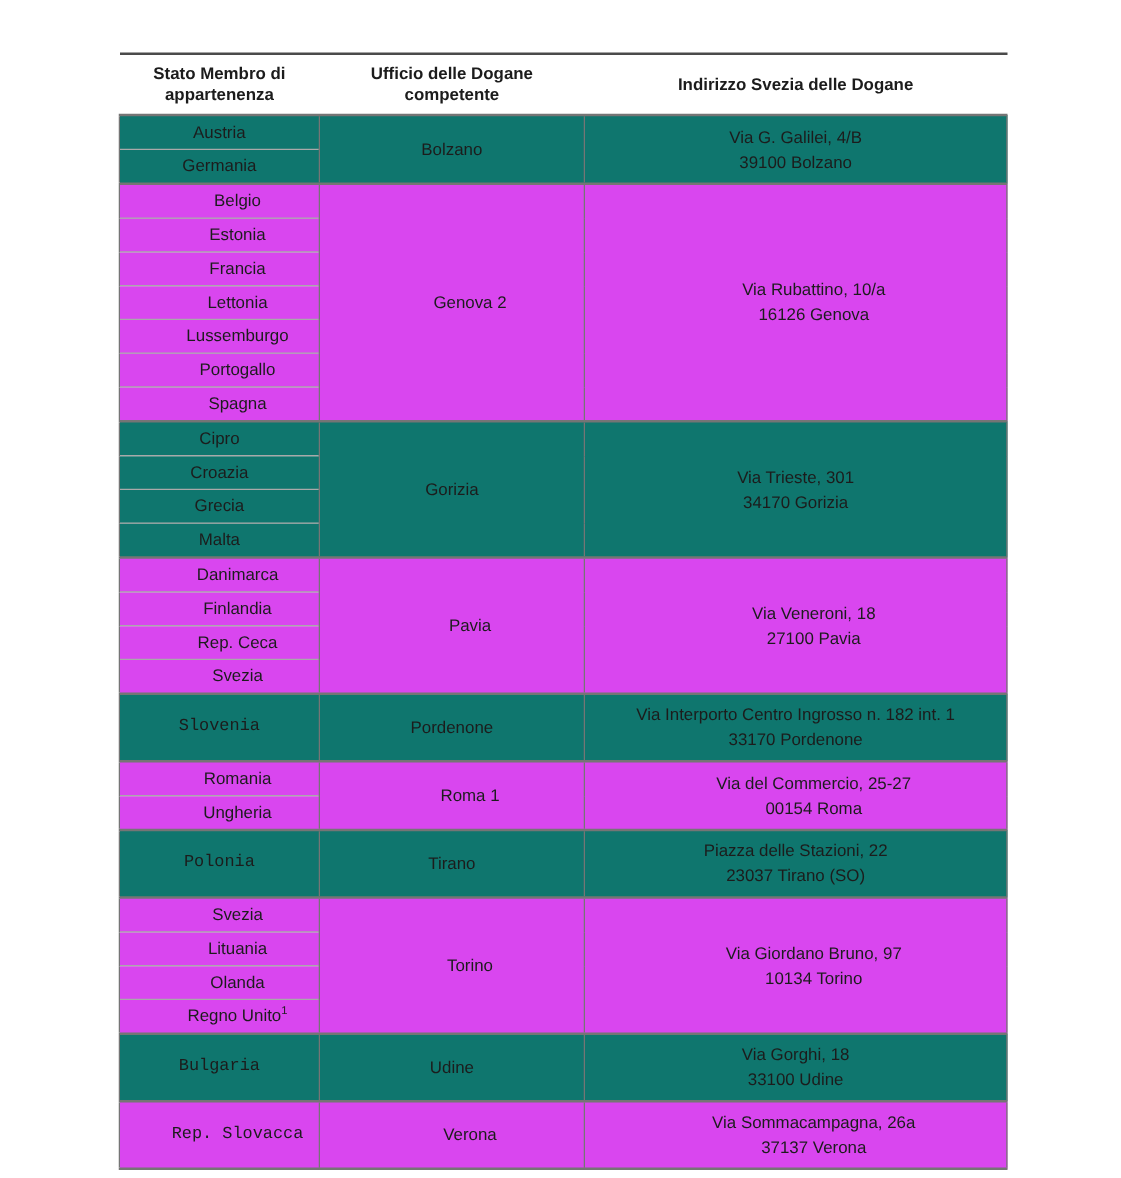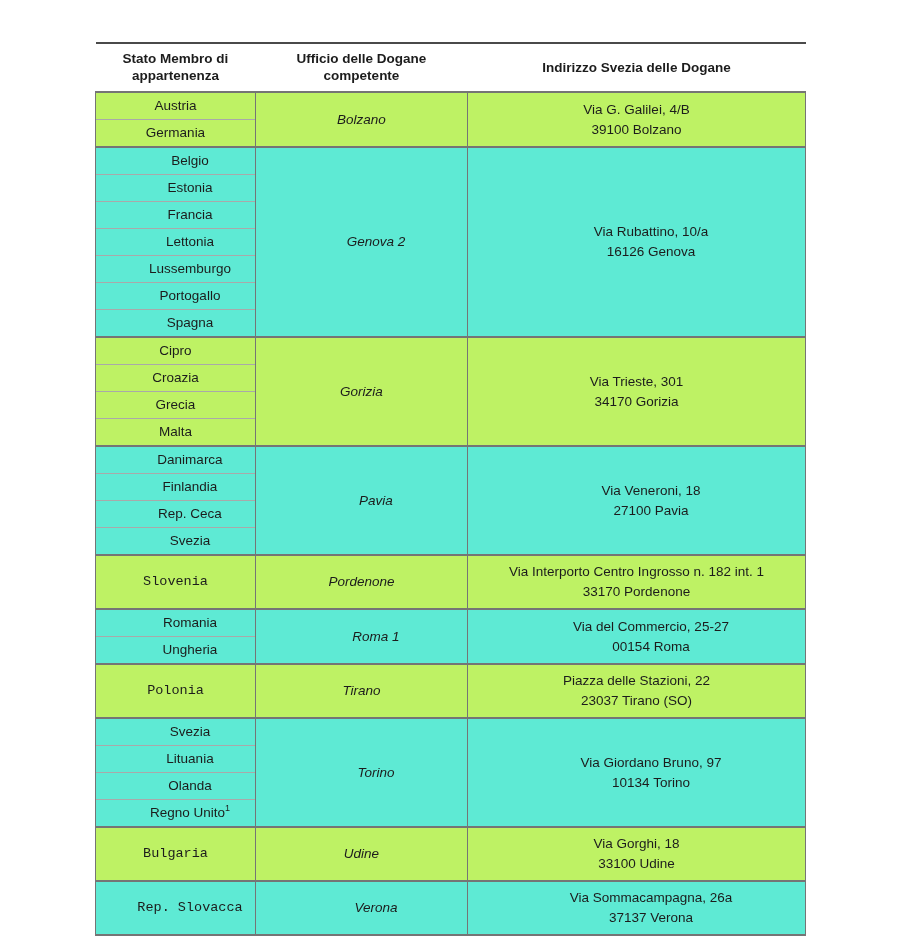--- a/index.html
+++ b/index.html
@@ -40,30 +40,30 @@
     padding: 6px 2px 7px 2px;
   }
   thead th .hline { display: block; }
 
   tbody td {
     font-size: 13.5px;
     line-height: 20px;
     text-align: center;
     vertical-align: middle;
     padding: 0 6px;
-    background: #bef264;
+    background: #0f766e;
   }
   td.state-cell  { height: 26px; border-left: 1.5px solid #757575; }
-  td.office-cell { border-left: 1.5px solid #757575; font-style: italic; }
+  td.office-cell { border-left: 1.5px solid #757575; }
   td.addr-cell   { border-left: 1.5px solid #757575; border-right: 1.5px solid #757575; }
 
   tr.group-start > td { border-top: 2px solid #757575; }
   tr.state-next  > td.state-cell { border-top: 1px solid #a9a9a9; }
   tr.single      > td.state-cell { height: 52px; font-family: Liberation Mono, monospace; }
-  tr.shaded      > td { background: #5eead4; padding-left: 35px; }
+  tr.shaded      > td { background: #d946ef; padding-left: 35px; }
 
   .addr-line { display: block; }
   sup.fn {
     font-size: 9px;
     line-height: 0;
     position: relative;
     top: -1px;
   }
 </style>
 </head>

